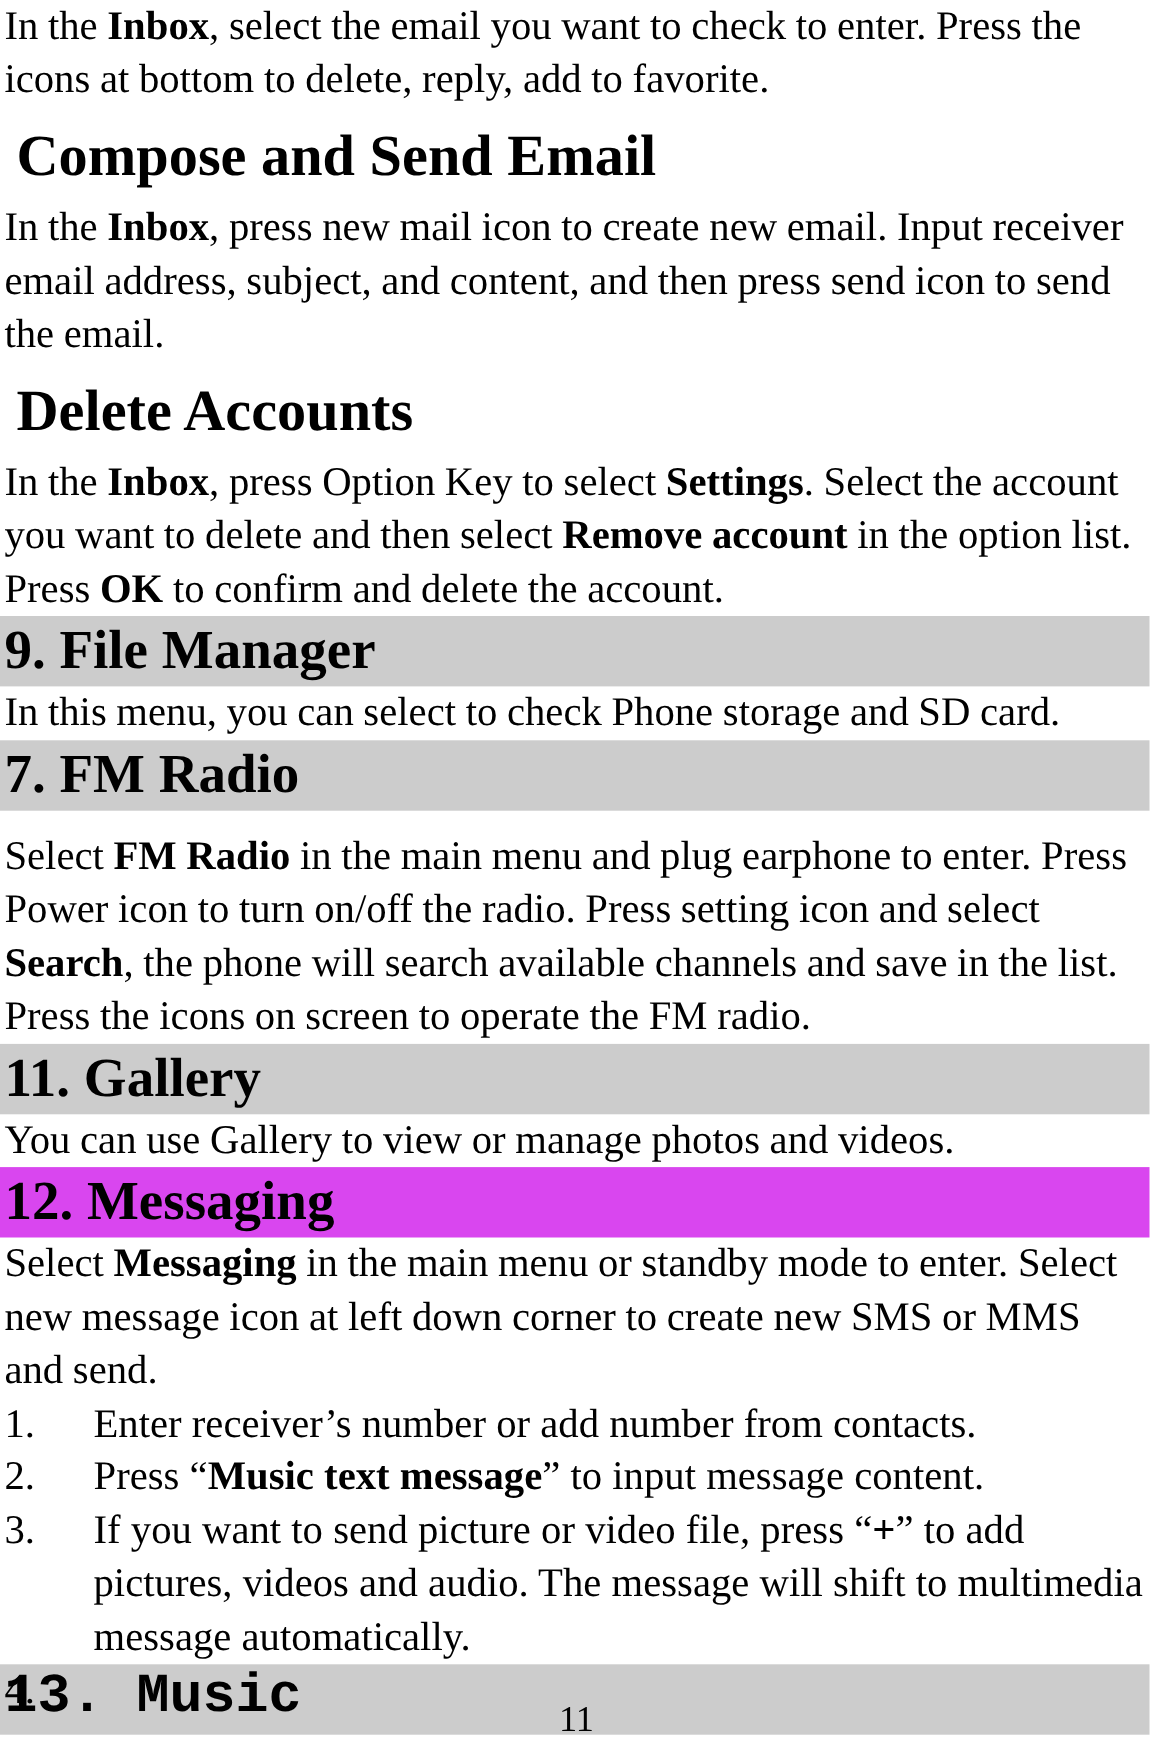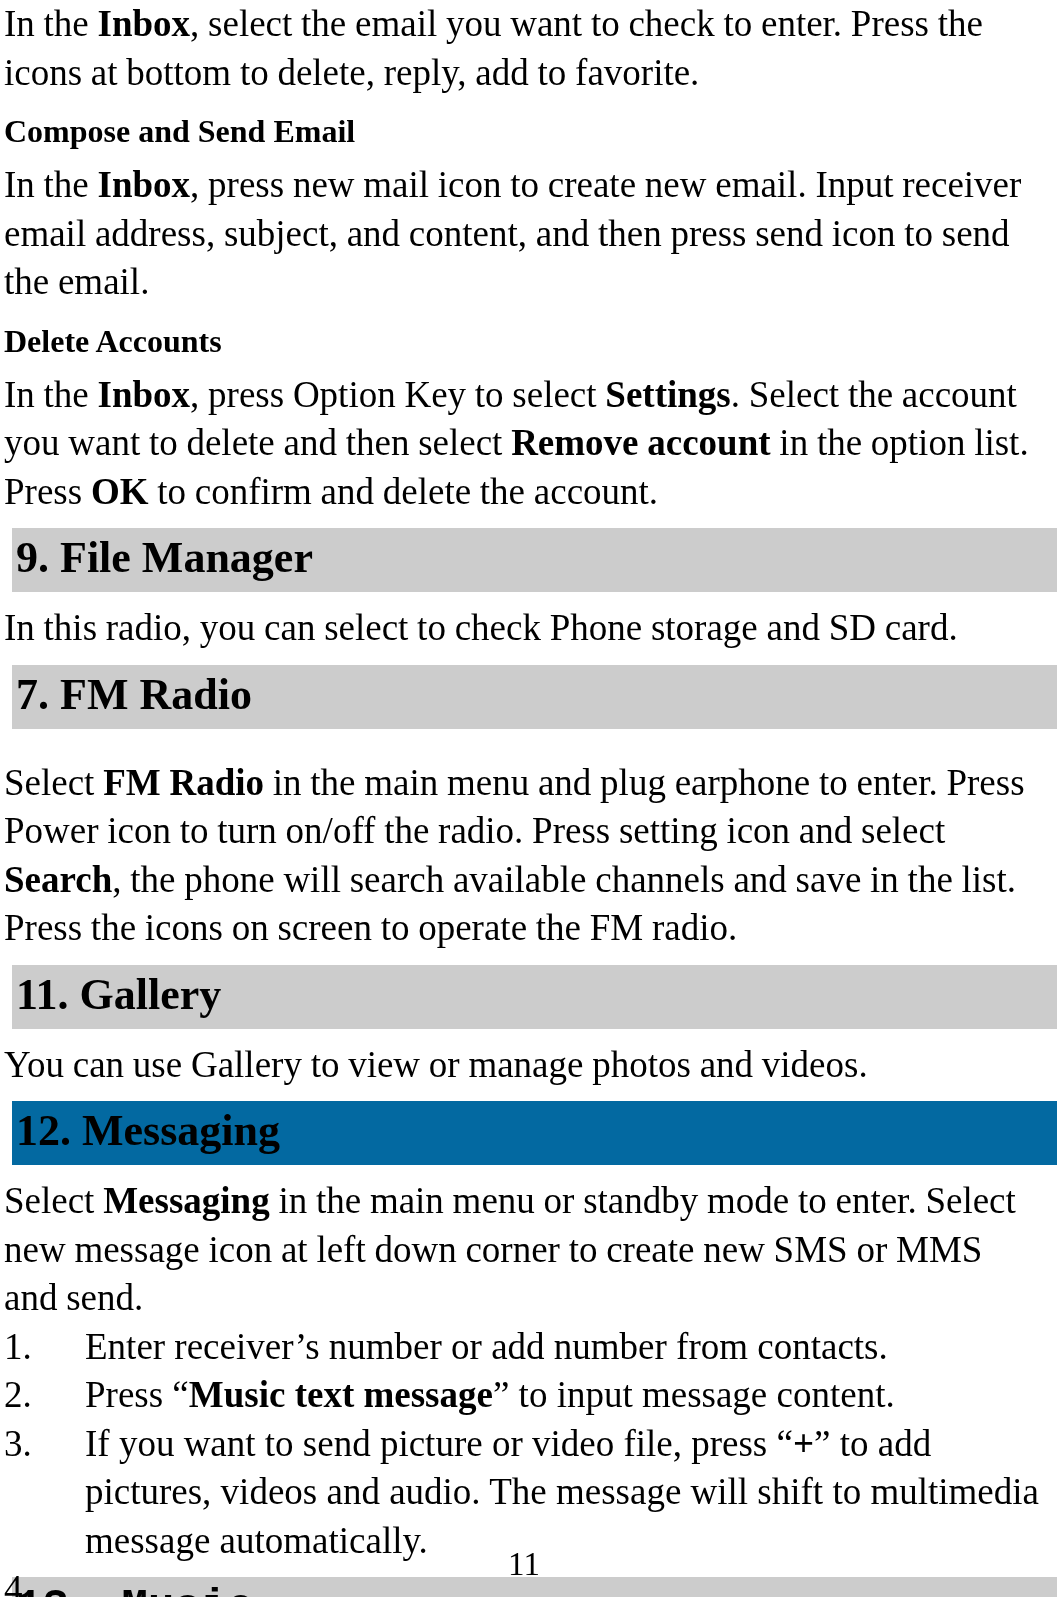--- a/index.html
+++ b/index.html
@@ -39,34 +39,34 @@
     text-align: left;
     word-spacing: -0.5px;
   }
 
   .para b, .para strong, b.bold {
     font-weight: bold;
   }
 
   
   .subhead {
-    font-size: 32px;
+    font-size: 53px;
     line-height: 56px;
     font-weight: bold;
-    margin: 0;
+    margin: 11px;
     padding: 6px 4px 2px 4px;
   }
 
   
   .chapter {
     background: #cccccc;
-    font-size: 44px;
+    font-size: 50px;
     line-height: 56px;
     font-weight: bold;
-    margin: 12px;
+    margin: 0;
     padding: 2px 4px 6px 4px;
     width: 1045px;
     box-sizing: border-box;
   }
 
   
   ol.numlist {
     list-style: none;
     margin: 0;
     padding: 0;
@@ -104,27 +104,27 @@
 <body>
 
 <div class="page">
   <div class="content" id="content-root">
       <p class="para">In the <b class="bold">Inbox</b>, select the email you want to check to enter. Press the icons at bottom to delete, reply, add to favorite.</p>
       <div class="subhead"><b class="bold">Compose and Send Email</b></div>
       <p class="para">In the <b class="bold">Inbox</b>, press new mail icon to create new email. Input receiver email address, subject, and content, and then press send icon to send the email.</p>
       <div class="subhead"><b class="bold">Delete Accounts</b></div>
       <p class="para">In the <b class="bold">Inbox</b>, press Option Key to select <b class="bold">Settings</b>. Select the account you want to delete and then select <b class="bold">Remove account</b> in the option list. Press <b class="bold">OK</b> to confirm and delete the account.</p>
       <div class="chapter" style="background: rgb(204, 204, 204);"><b class="bold">9. File Manager</b></div>
-      <p class="para">In this radio, you can select to check Phone storage and SD card.</p>
+      <p class="para">In this menu, you can select to check Phone storage and SD card.</p>
       <div class="chapter" style="background: rgb(204, 204, 204);"><b class="bold">7. FM Radio</b></div>
       <div class="spacer-md"></div>
       <p class="para">Select <b class="bold">FM Radio</b> in the main menu and plug earphone to enter. Press Power icon to turn on/off the radio. Press setting icon and select <b class="bold">Search</b>, the phone will search available channels and save in the list. Press the icons on screen to operate the FM radio.</p>
       <div class="chapter" style="background: rgb(204, 204, 204);"><b class="bold">11. Gallery</b></div>
       <p class="para">You can use Gallery to view or manage photos and videos.</p>
-      <div class="chapter" style="background: #0369a1;"><b class="bold">12. Messaging</b></div>
+      <div class="chapter" style="background: #d946ef;"><b class="bold">12. Messaging</b></div>
       <p class="para">Select <b class="bold">Messaging</b> in the main menu or standby mode to enter. Select new message icon at left down corner to create new SMS or MMS and send.</p>
       <ol class="numlist">
         <li><span class="num">1.</span><span>Enter receiver’s number or add number from contacts.</span></li>
         <li><span class="num">2.</span><span>Press “<b class="bold">Music text message</b>” to input message content.</span></li>
         <li><span class="num">3.</span><span>If you want to send picture or video file, press “<b class="bold">+</b>” to add pictures, videos and audio. The message will shift to multimedia message automatically.</span></li>
         <li><span class="num">4.</span></li>
       </ol>
       <div class="chapter" style="background: rgb(204, 204, 204); font-family: Liberation Mono, monospace;"><b class="bold">13. Music</b></div>
     </div>
   <div class="pagenum">11</div>

